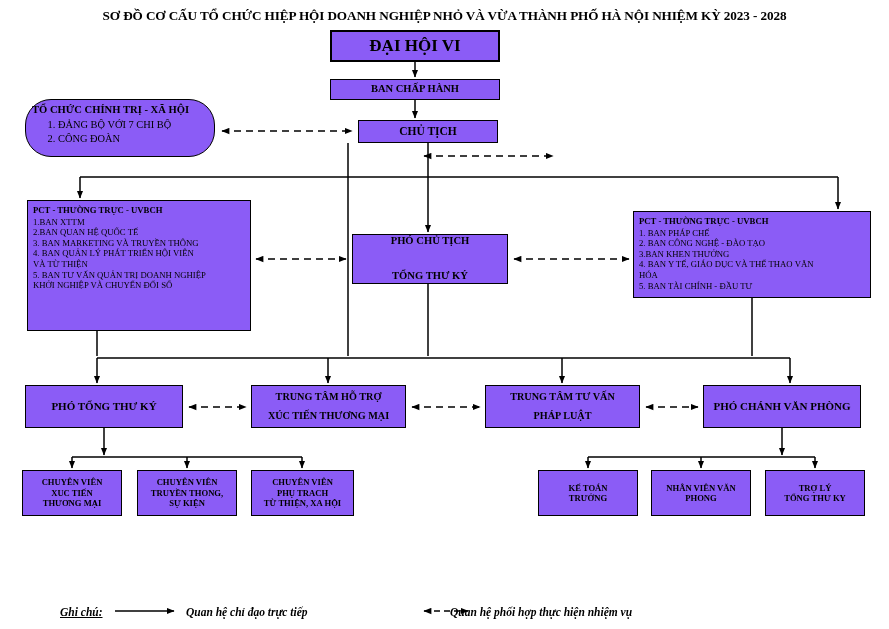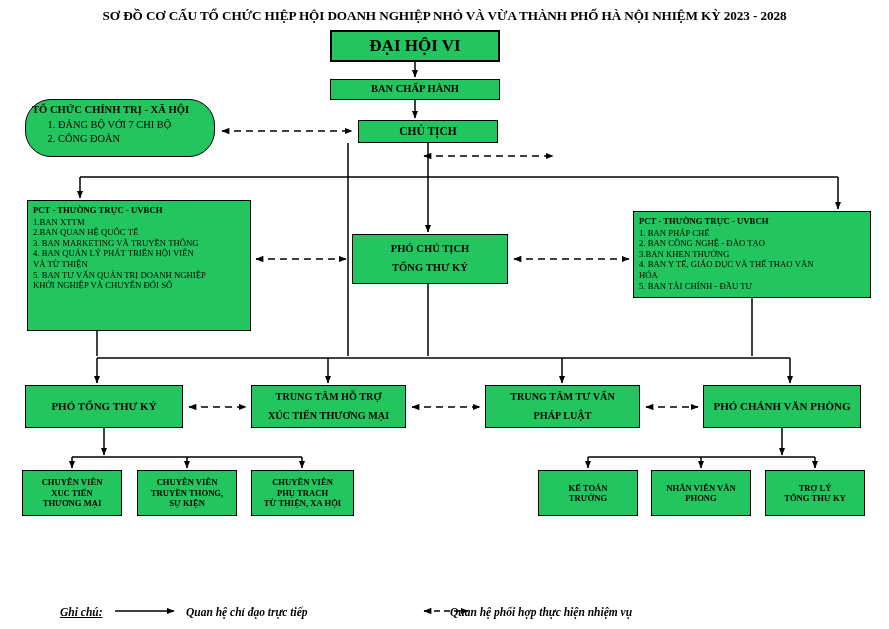--- a/index.html
+++ b/index.html
@@ -1,35 +1,35 @@
 <!DOCTYPE html>
 <html><head>
 <meta charset="utf-8">
 <style>
   html,body{margin:0;padding:0;background:#ffffff;}
   body{width:889px;height:629px;position:relative;overflow:hidden;
        font-family:"Liberation Serif","DejaVu Serif",serif;color:#000;}
   #canvas{position:absolute;left:0;top:0;width:889px;height:629px;}
 
-  .box{position:absolute;box-sizing:border-box;border:1.6px solid #000;background:#22c55e;
+  .box{position:absolute;box-sizing:border-box;border:1.6px solid #000;background:#8b5cf6;
        display:flex;flex-direction:column;align-items:center;justify-content:center;
        text-align:center;line-height:1.22;z-index:3;}
   .box.lead{align-items:flex-start;justify-content:flex-start;text-align:left;}
 
   .title{position:absolute;left:0;top:8px;width:889px;text-align:center;
          font-weight:bold;font-size:13.2px;letter-spacing:-0.1px;z-index:5;}
 
   .bx-daihoi{left:330px;top:30px;width:170px;height:32px;font-size:17px;font-weight:bold;border-width:2.2px;}
   .bx-bch{left:330px;top:79px;width:170px;height:21px;font-size:10.5px;font-weight:bold;}
   .bx-ct{left:358px;top:120px;width:140px;height:23px;font-size:11.5px;font-weight:bold;}
   .bx-tccttxh{left:25px;top:99px;width:190px;height:58px;font-size:10.6px;padding:4px 6px 0 6px;border-radius:26px;}
   .bx-bancovan{left:559px;top:145px;width:120px;height:21px;font-size:10.3px;font-weight:bold;}
   .bx-pctl{left:27px;top:200px;width:224px;height:131px;font-size:8.7px;padding:4px 5px 0 5px;}
   .bx-pctr{left:633px;top:211px;width:238px;height:87px;font-size:8.7px;padding:4px 5px 0 5px;overflow:hidden;}
-  .bx-pct-tt{left:352px;top:234px;width:156px;height:50px;font-size:10.6px;font-weight:bold;}
+  .bx-pct-tt{left:352px;top:234px;width:156px;height:50px;font-size:10.6px;font-weight:bold;justify-content:space-between;}
 
   .bx-ptk{left:25px;top:385px;width:158px;height:43px;font-size:11px;font-weight:bold;}
   .bx-tthtxt{left:251px;top:385px;width:155px;height:43px;font-size:10.2px;font-weight:bold;}
   .bx-tttvpl{left:485px;top:385px;width:155px;height:43px;font-size:10.2px;font-weight:bold;}
   .bx-pcvp{left:703px;top:385px;width:158px;height:43px;font-size:11px;font-weight:bold;}
 
   .bx-cv1{left:22px;top:470px;width:100px;height:46px;font-size:8.6px;font-weight:bold;}
   .bx-cv2{left:137px;top:470px;width:100px;height:46px;font-size:8.6px;font-weight:bold;}
   .bx-cv3{left:251px;top:470px;width:103px;height:46px;font-size:8.6px;font-weight:bold;}
   .bx-kt{left:538px;top:470px;width:100px;height:46px;font-size:8.6px;font-weight:bold;}

